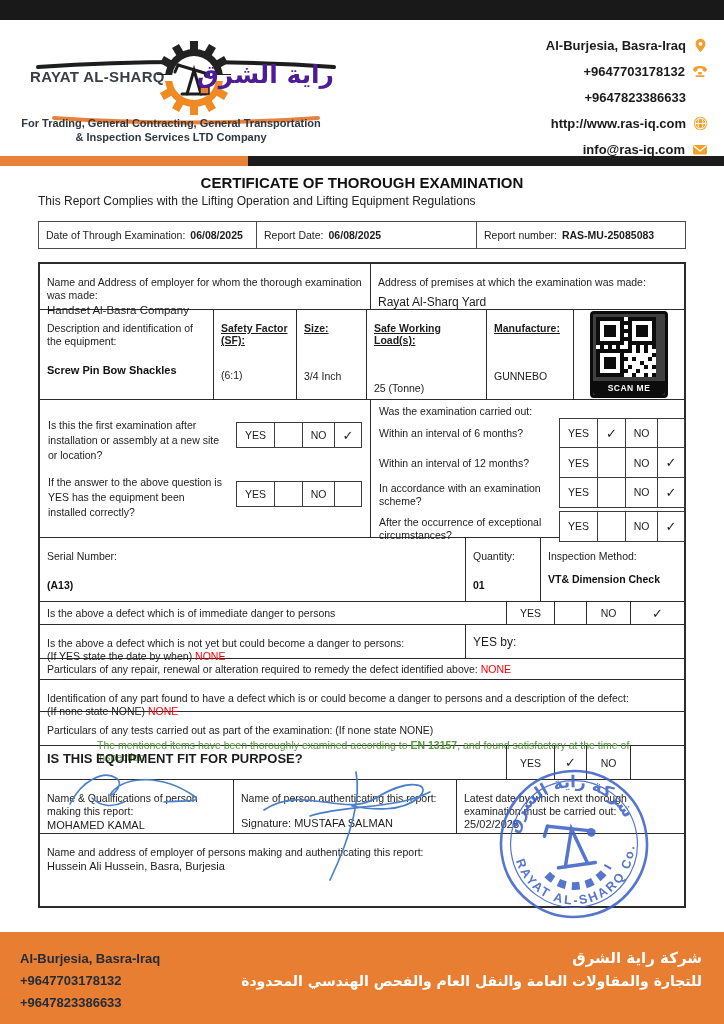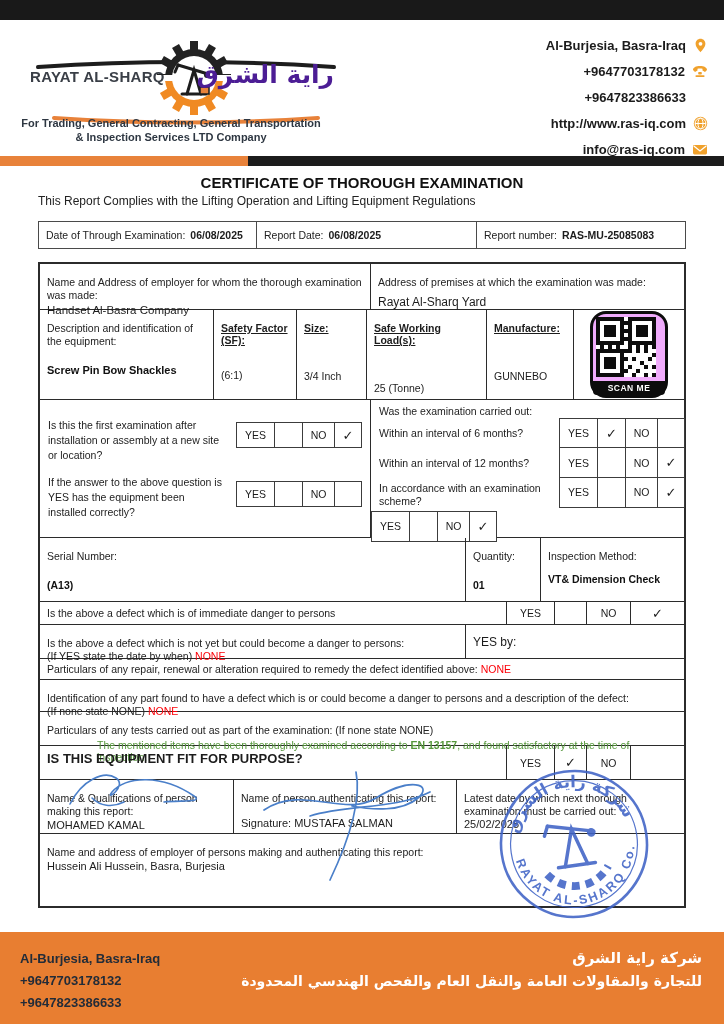--- a/index.html
+++ b/index.html
@@ -50,21 +50,21 @@
   
   .rA{height:46px;}.rB{height:90px;}.rC{height:138px;}.rD{height:64px;}
   .rE{height:23px;}.rF{height:34px;}.rG{height:21px;}.rH{height:32px;}
   .rI{height:34px;}.rJ{height:34px;}.rK{height:54px;}.rL{height:72px;}
 
   
   .eq1{width:174px;}.eq2{width:83px;}.eq3{width:70px;}.eq4{width:120px;}.eq5{width:87px;}
   .eq6{flex:1;display:flex;align-items:center;justify-content:center;padding:3px;}
 
   
-  .qr{border:3px solid #0c0c0c;border-radius:16px;background:#f0abfc;width:66px;padding:3px 3px 0 3px;}
+  .qr{border:3px solid #0c0c0c;border-radius:4px;background:#404040;width:66px;padding:3px 3px 0 3px;}
   .qr .scanme{background:#0c0c0c;color:#fff;font-size:8.5px;font-weight:bold;text-align:center;
               border-radius:0 0 4px 4px;padding:2px 0;margin:2px -3px 0 -3px;letter-spacing:.5px;}
 
   
   .qleft{width:331px;padding:6px 8px;}
   .qright{flex:1;padding:0;}
   .qgroup{display:flex;align-items:flex-start;}
   .qtext{width:182px;line-height:15px;}
   .cbt{display:flex;border:1.5px solid #3c3c3c;height:26px;box-sizing:border-box;background:#fff;}
   .cbt .c{display:flex;align-items:center;justify-content:center;border-right:1.2px solid #3c3c3c;
@@ -334,20 +334,21 @@
           <div class="qrrow">
             <div class="qtext2">In accordance with an examination scheme?</div>
             <div class="cbt">
               <span class="c cy">YES</span>
               <span class="c cm"></span>
               <span class="c cn">NO</span>
               <span class="c cm2">✓</span>
             </div>
           </div>
           <div class="qrrow">
+            <div class="qtext2">After the occurrence of exceptional circumstances?</div>
             <div class="cbt">
               <span class="c cy">YES</span>
               <span class="c cm"></span>
               <span class="c cn">NO</span>
               <span class="c cm2">✓</span>
             </div>
           </div>
         </div>
       </div>
 

